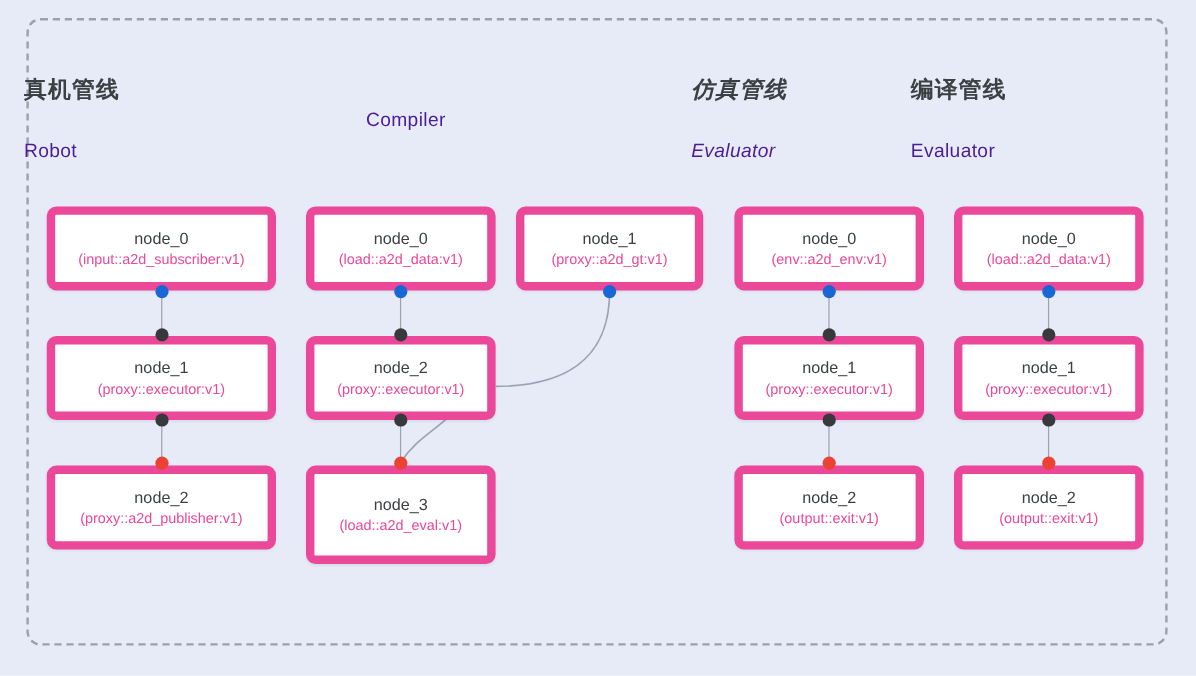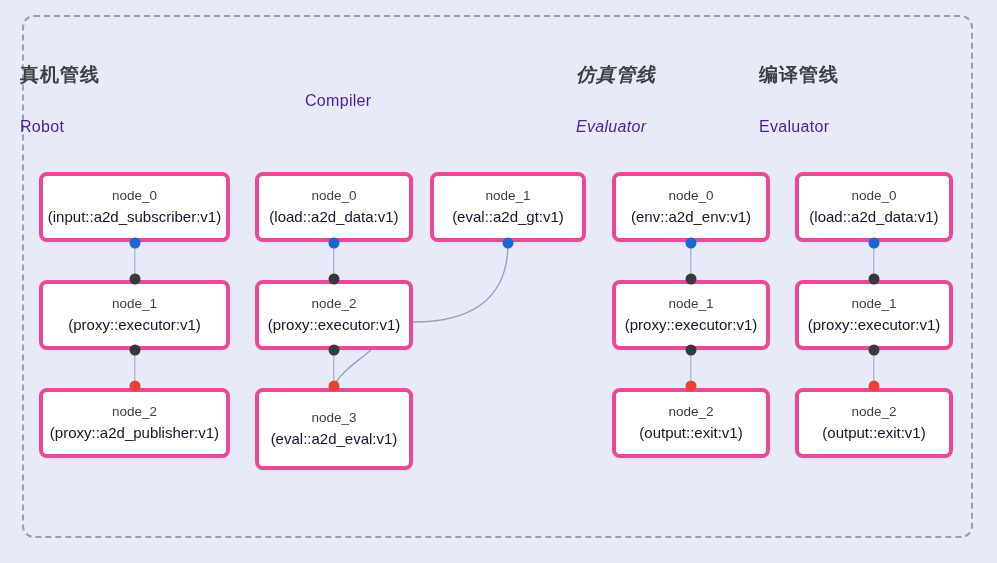--- a/index.html
+++ b/index.html
@@ -43,36 +43,36 @@
   .col-title-en {
     font-size: 16px;
     color: #4c1d95;
     margin-top: 30px;
     white-space: nowrap;
     letter-spacing: 0.3px;
   }
   .node-box {
     position: absolute;
     background: #ffffff;
-    border: 4px solid #ec4899;
+    border: 7px solid #ec4899;
     border-radius: 8px;
     display: flex;
     flex-direction: column;
     align-items: center;
     justify-content: center;
     box-shadow: 0 1px 2px rgba(60,64,67,0.08);
   }
   .node-name {
     font-size: 13.5px;
     color: #3c4043;
     line-height: 1.45;
   }
   .node-type {
-    font-size: 15px;
-    color: #0f172a;
+    font-size: 12px;
+    color: #ec4899;
     line-height: 1.45;
   }
   .port {
     position: absolute;
     width: 11px; height: 11px;
     border-radius: 50%;
     transform: translate(-50%, -50%);
     z-index: 5;
   }
   .port-blue { background: #1967d2; }
@@ -142,34 +142,34 @@
   <div class="vline" style="left:334px; top:350px; height:36px;"></div>
 
   <div class="node-box" style="left:255px; top:172px; width:158px; height:70px;">
     <div class="node-name">node_0</div>
     <div class="node-type">(load::a2d_data:v1)</div>
   </div>
   <div class="port port-blue" style="left:334px; top:243px;"></div>
 
   <div class="node-box" style="left:430px; top:172px; width:156px; height:70px;">
     <div class="node-name">node_1</div>
-    <div class="node-type">(eval::a2d_gt:v1)</div>
+    <div class="node-type">(proxy::a2d_gt:v1)</div>
   </div>
   <div class="port port-blue" style="left:508px; top:243px;"></div>
 
   <div class="node-box" style="left:255px; top:280px; width:158px; height:70px;">
     <div class="node-name">node_2</div>
     <div class="node-type">(proxy::executor:v1)</div>
   </div>
   <div class="port port-black" style="left:334px; top:279px;"></div>
   <div class="port port-black" style="left:334px; top:350px;"></div>
 
   <div class="node-box" style="left:255px; top:388px; width:158px; height:82px;">
     <div class="node-name">node_3</div>
-    <div class="node-type">(eval::a2d_eval:v1)</div>
+    <div class="node-type">(load::a2d_eval:v1)</div>
   </div>
   <div class="port port-red" style="left:334px; top:386px;"></div>
 
   <div class="vline" style="left:691px; top:243px; height:35px;"></div>
   <div class="vline" style="left:691px; top:350px; height:36px;"></div>
 
   <div class="node-box" style="left:612px; top:172px; width:158px; height:70px;">
     <div class="node-name">node_0</div>
     <div class="node-type">(env::a2d_env:v1)</div>
   </div>

